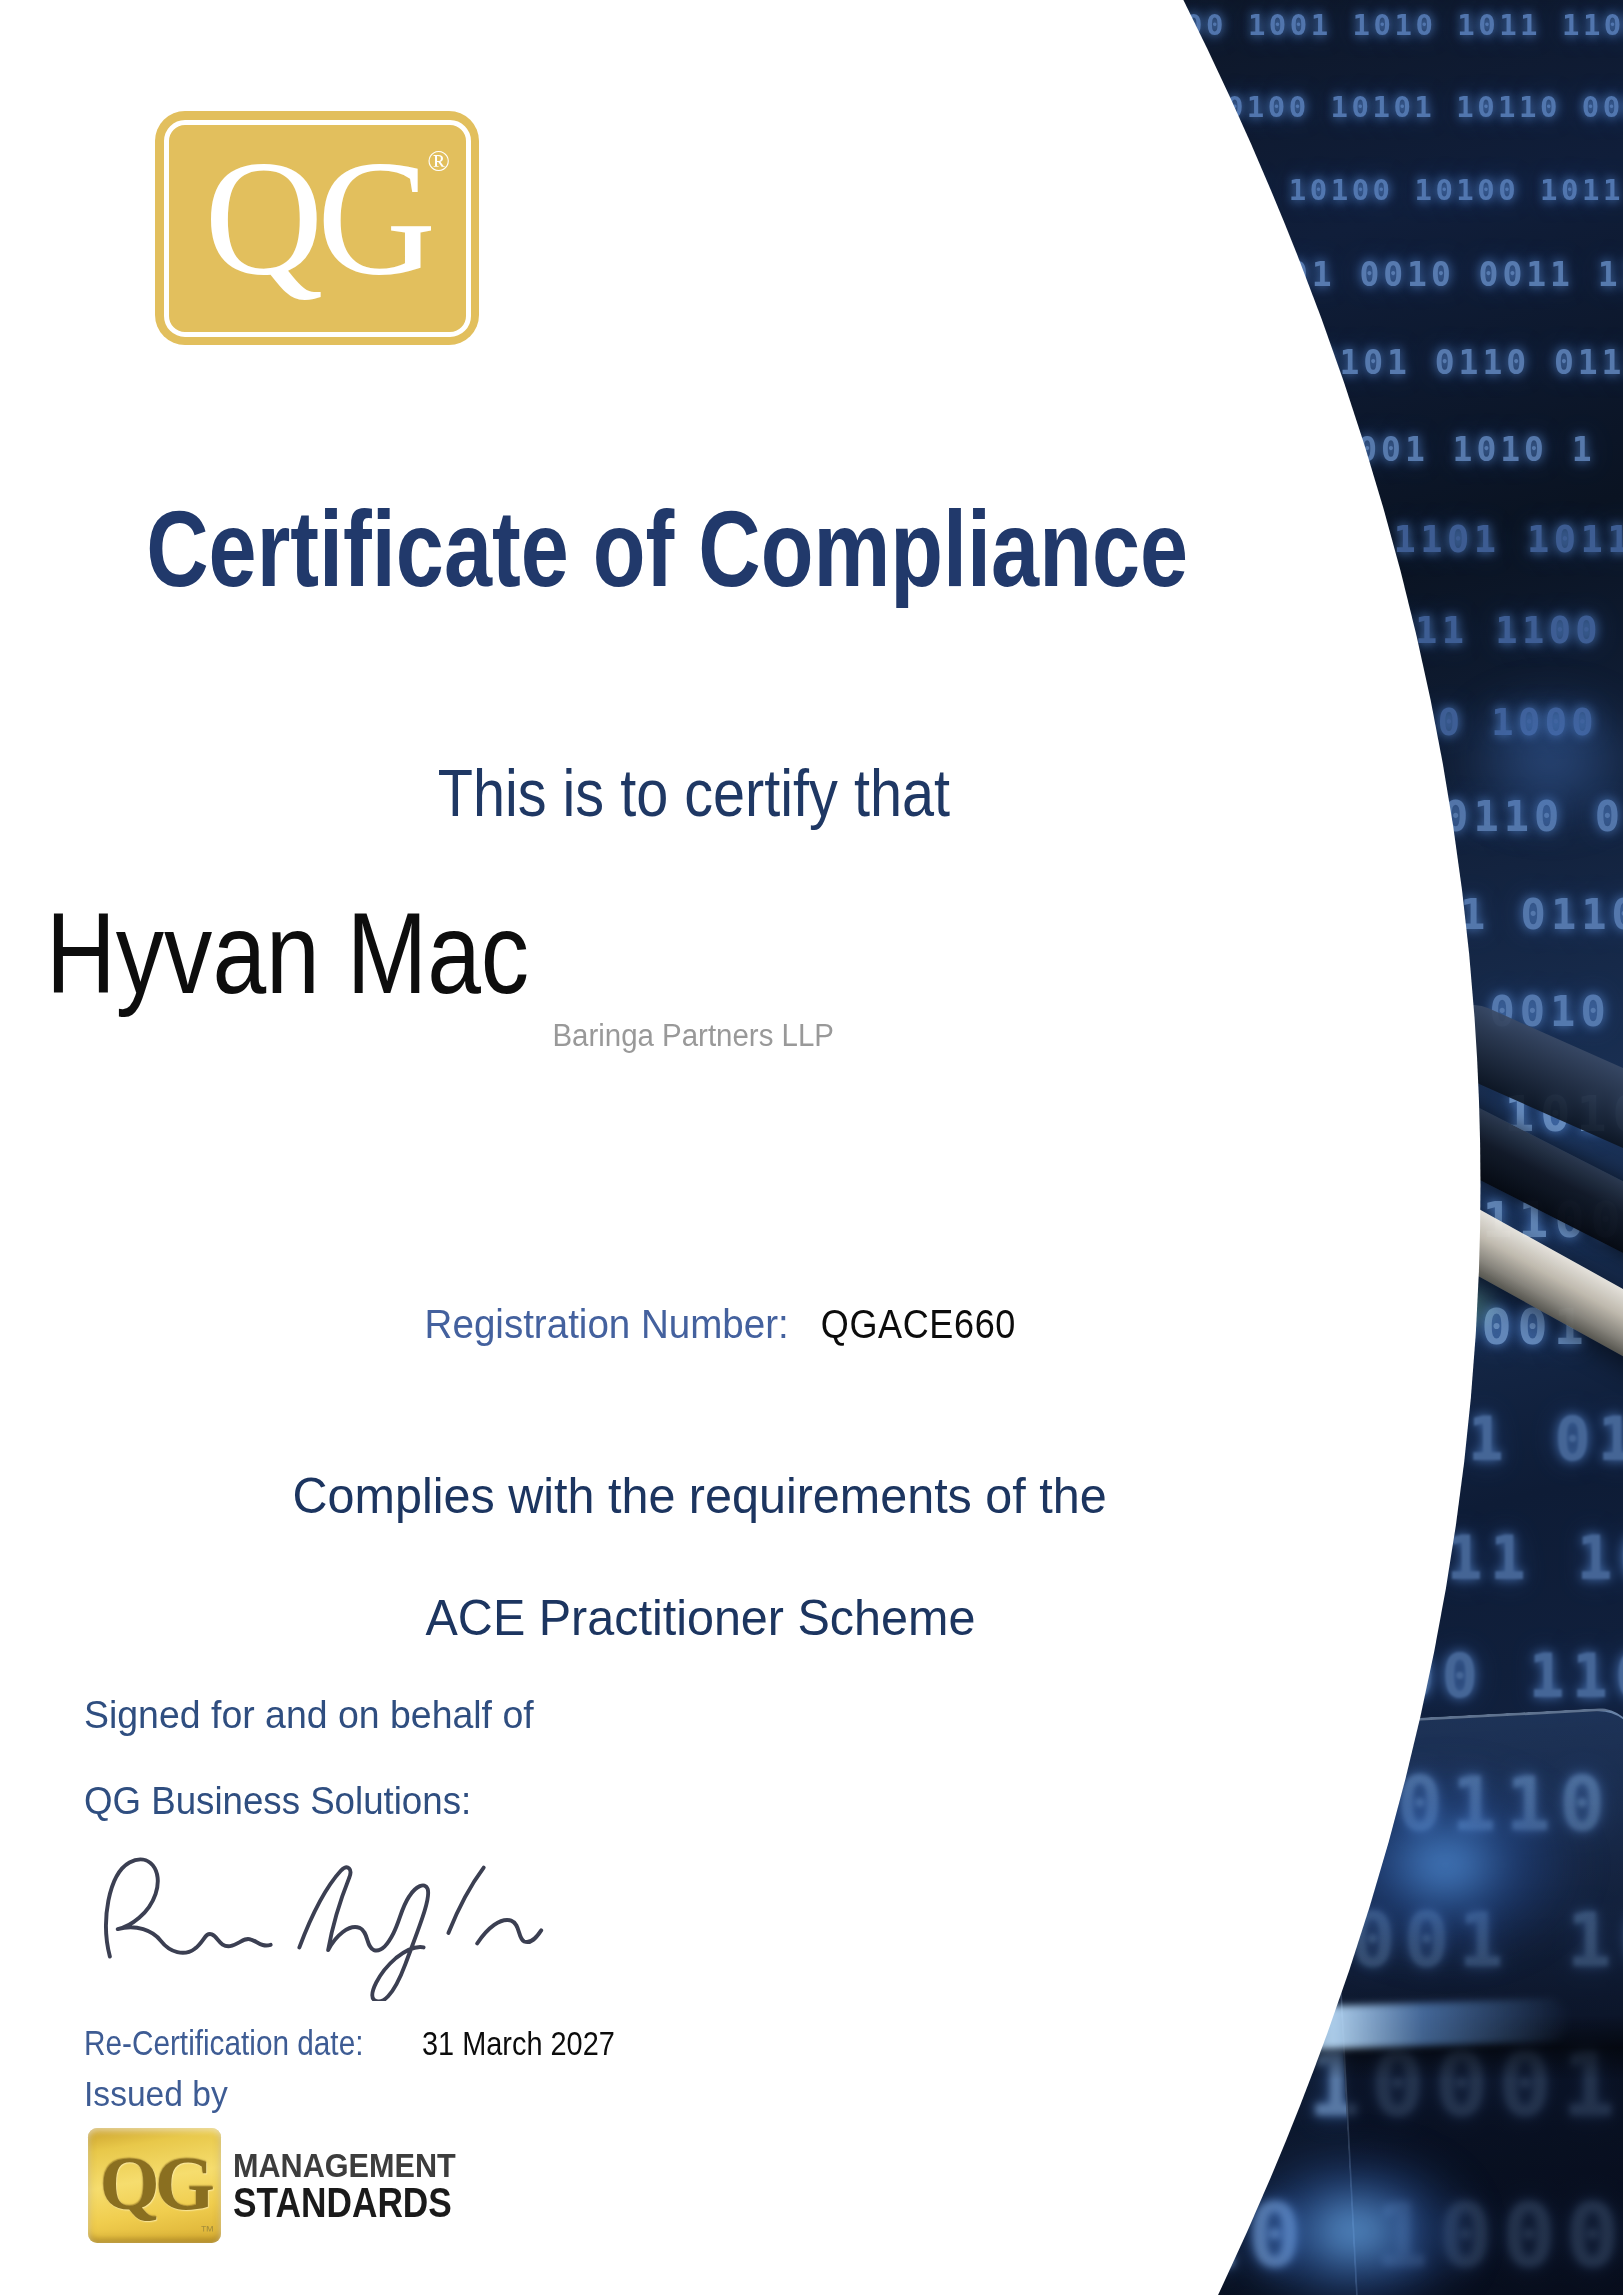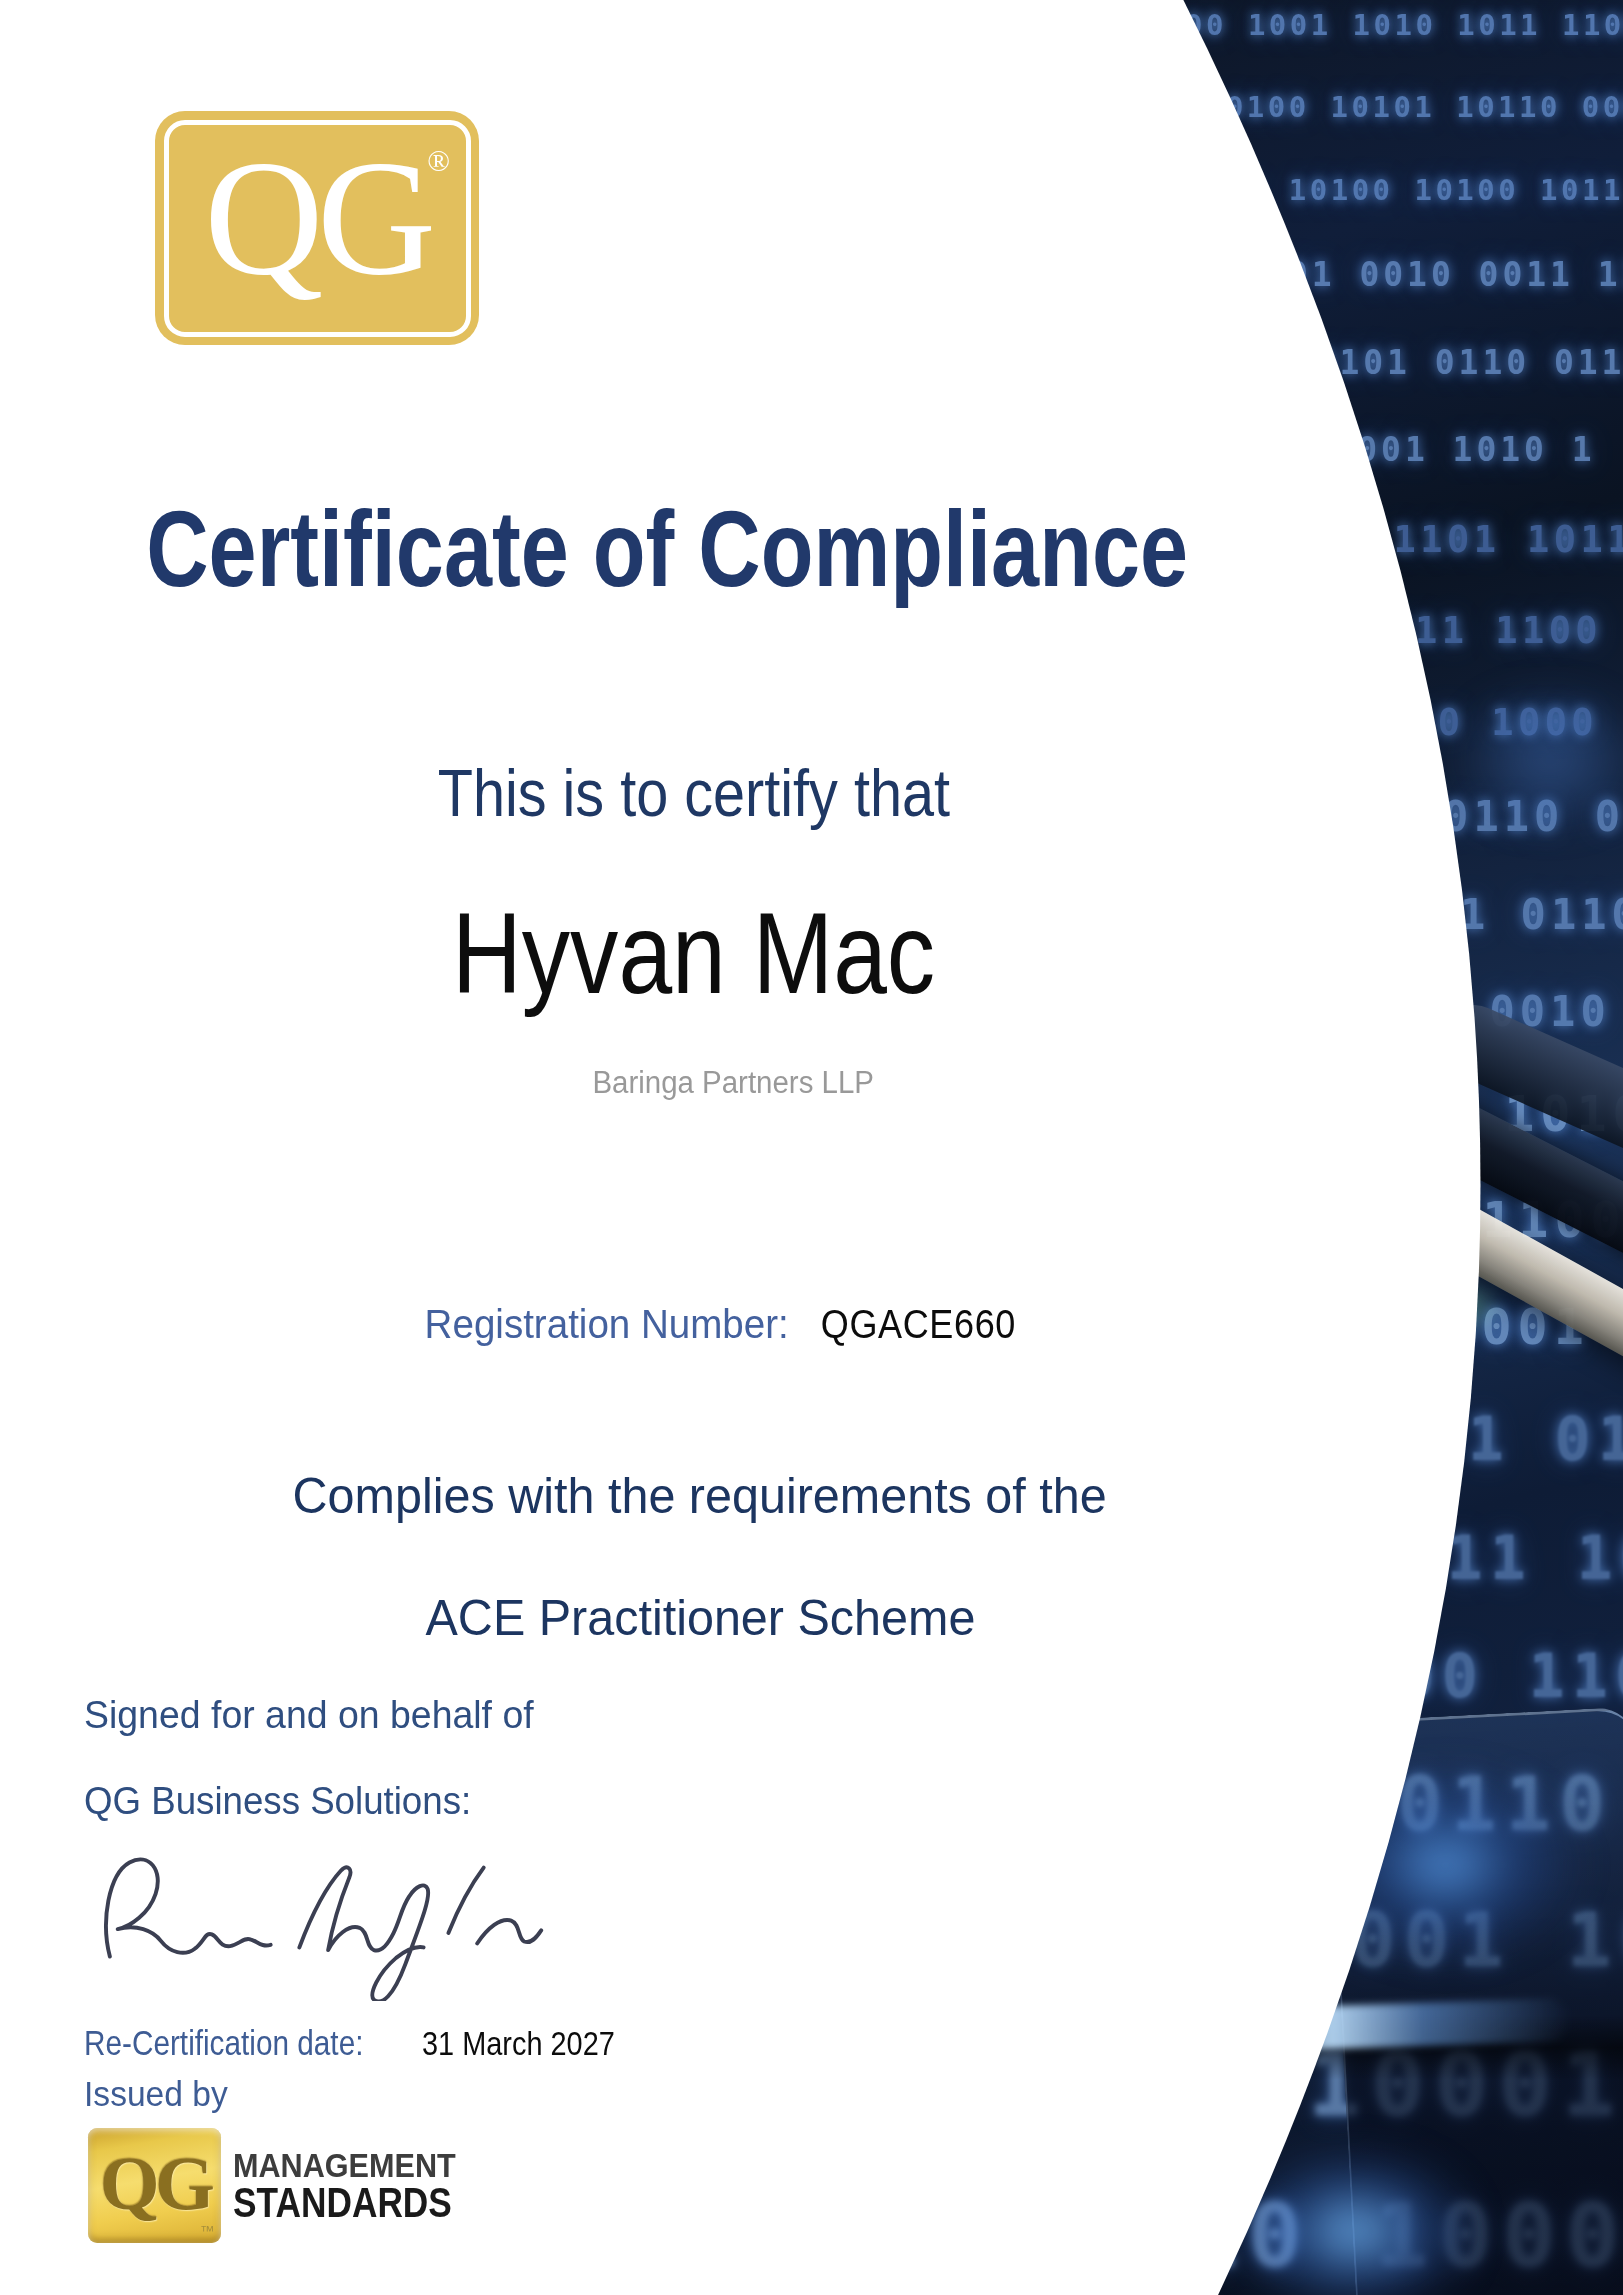--- a/index.html
+++ b/index.html
@@ -92,24 +92,24 @@
 
   .header-title { position:absolute; left:512px; top:126px; z-index:3; white-space:nowrap; }
   .title1 { font-size:84px; font-weight:bold; color:#0e0e0e; letter-spacing:-1.3px; line-height:1.0; }
   .title2 { font-size:81px; font-weight:bold; color:#27A9E1; letter-spacing:-1.3px; line-height:1.0; margin-top:9.2px; }
 
   
   .cert-heading { position:absolute; left:0; top:486px; width:1335px; text-align:center;
     font-size:108px; font-weight:bold; color:#21396B; z-index:3; white-space:nowrap; }
   .certify { position:absolute; left:0; top:754px; width:1387px; text-align:center;
     font-size:67px; color:#1F3864; z-index:3; white-space:nowrap; }
-  .name { position:absolute; left:0; top:887px; width:1387px; text-align:center;
+  .name { position:absolute; left:0; top:887px; width:1387px; 
     font-size:115px; color:#0d0d0d; z-index:3; white-space:nowrap; }
-  .company { position:absolute; left:0; top:1065px; width:1387px; text-align:center;
-    font-size:31px; color:#999999; z-index:3; white-space:nowrap;padding-left:40px; }
+  .company { position:absolute; left:0; top:1018px; width:1387px; text-align:center;
+    font-size:31px; color:#999999; z-index:3; white-space:nowrap; }
   .registration { position:absolute; left:0; top:1301px; width:1400px; text-align:center;
     font-size:41px; color:#44619E; z-index:3; white-space:nowrap;margin-left:20px; }
   .registration .reg-value { font-size:40px; color:#0c0c0c; margin-left:9.2px; letter-spacing:0.7px; }
   .compliance { position:absolute; left:0; top:1467px; width:1400px; text-align:center;
     font-size:50px; color:#1C3560; z-index:3; white-space:nowrap; }
   .compliance .line2 { margin-top:64px; }
   .signed { position:absolute; left:84px; top:1693px; font-size:39px; color:#2F4E80;
     z-index:3; white-space:nowrap; }
   .signed .line2 { margin-top:42px; }
   .signature-wrap { position:absolute; left:90px; top:1818px; z-index:3; }

